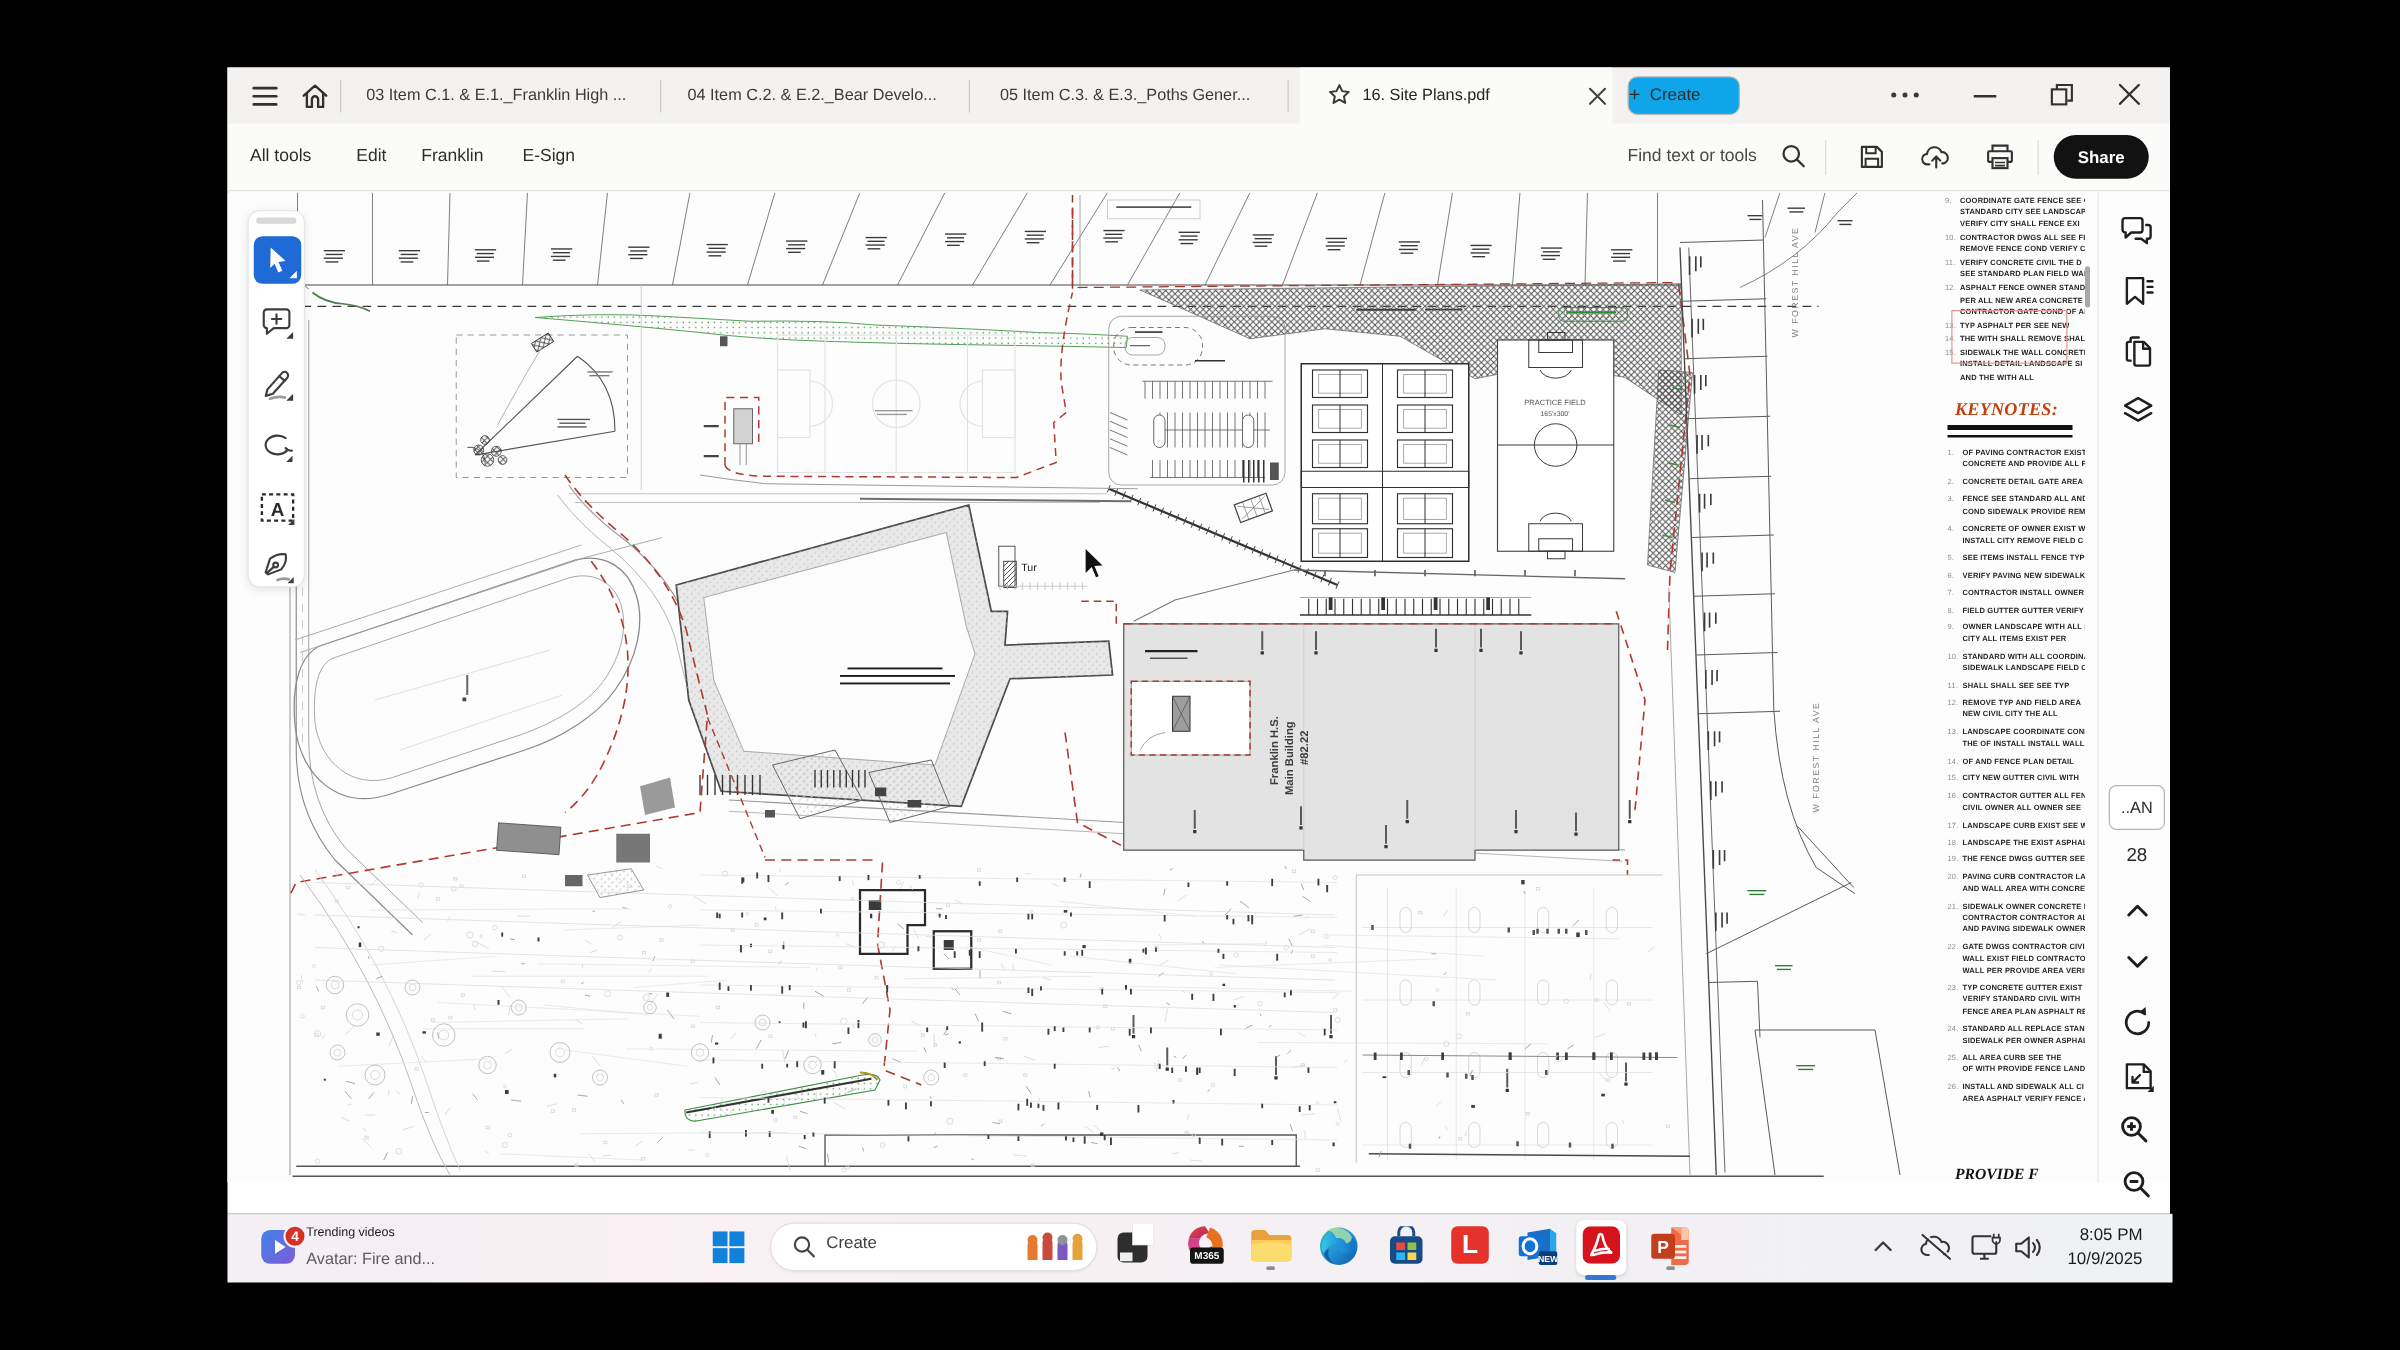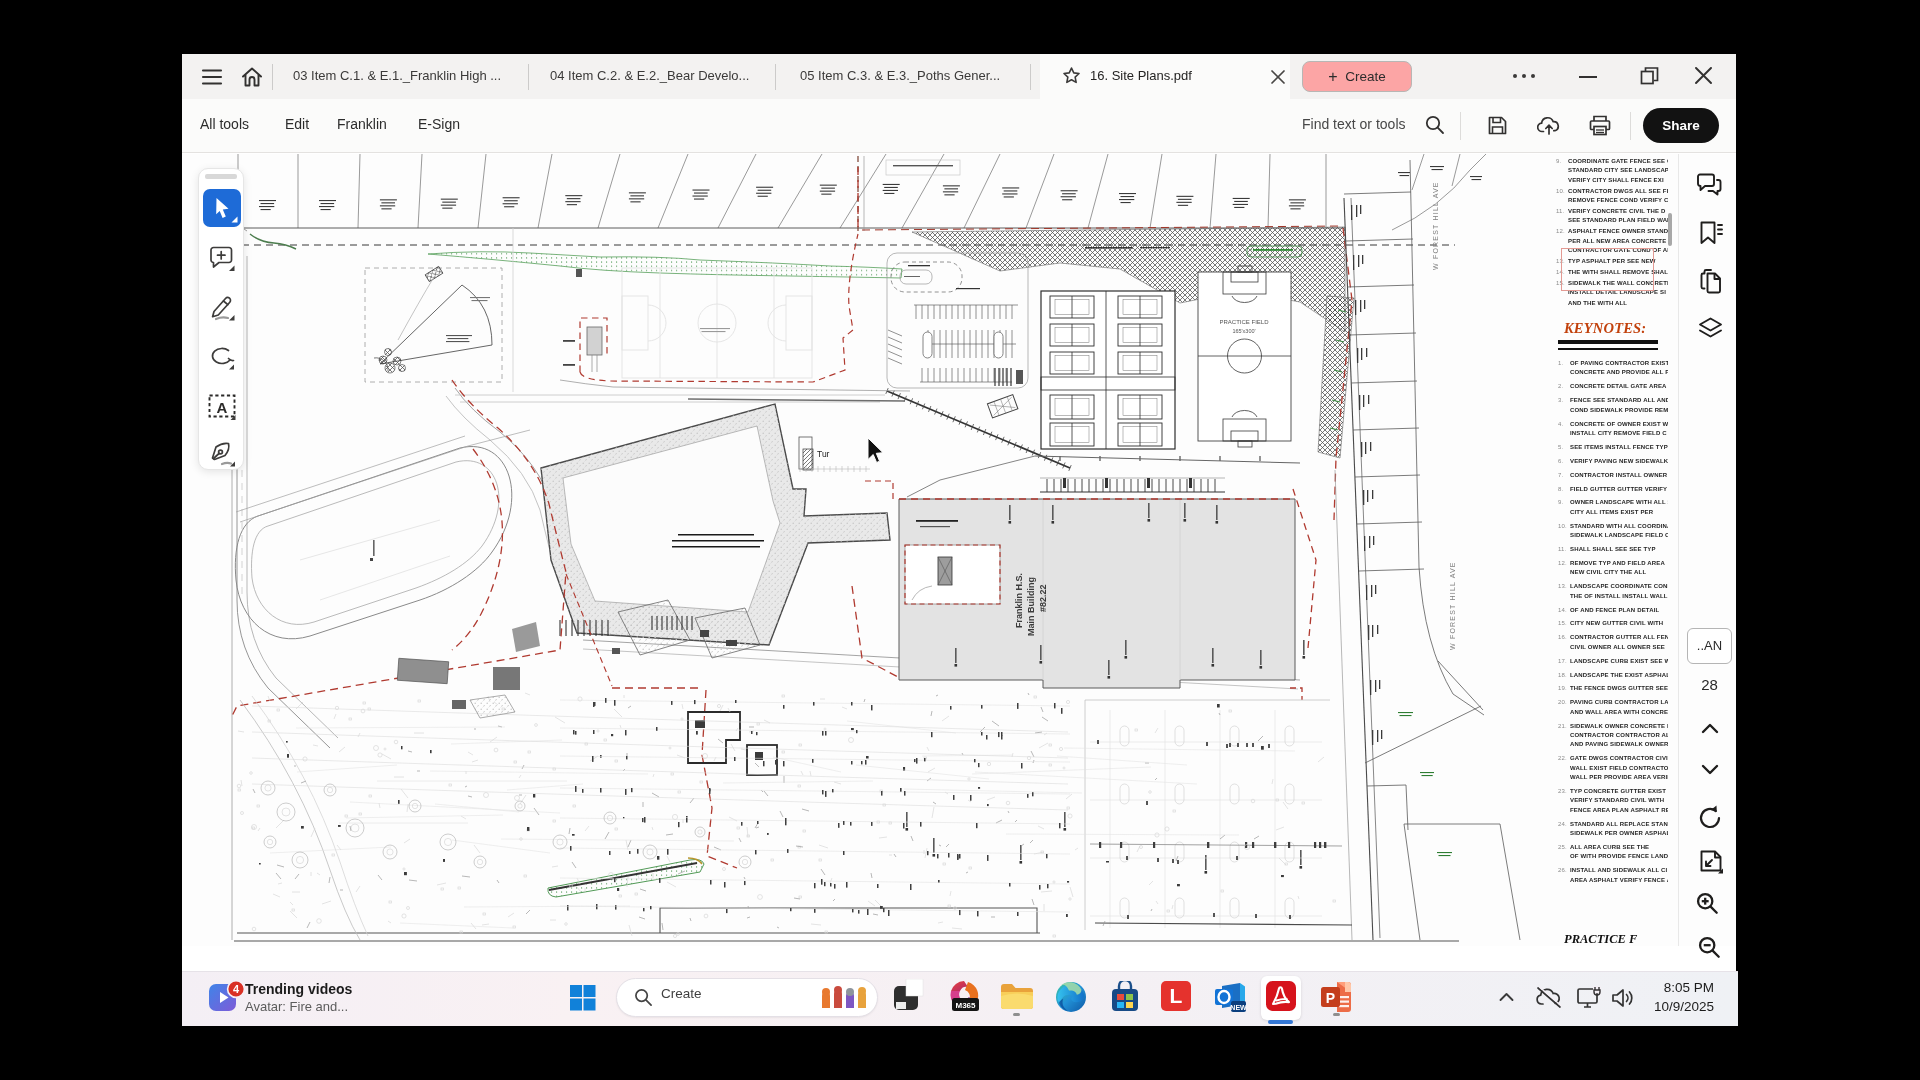--- a/index.html
+++ b/index.html
@@ -5,21 +5,21 @@
 .abs{position:absolute;}
 #win{position:absolute;left:182px;top:54px;width:1554px;height:917px;background:#fff;}
 #titlebar{position:absolute;left:0;top:0;width:100%;height:45px;background:#f3f2f1;}
 #toolbar{position:absolute;left:0;top:45px;width:100%;height:54px;background:#fbfbfa;border-bottom:1px solid #e4e2e0;}
 #canvas{position:absolute;left:0;top:100px;width:100%;height:792px;background:#fdfdfd;overflow:hidden;}
 #bottombar{position:absolute;left:0;top:892px;width:100%;height:25px;background:#fcfcfc;}
 .tabtxt{position:absolute;top:14px;font-size:13px;color:#3b3a39;white-space:nowrap;}
 .vdiv{position:absolute;top:10px;height:26px;width:1px;background:#cccbca;}
 .menuitem{position:absolute;top:17px;font-size:14px;color:#2c2c2c;white-space:nowrap;}
 #sharebtn{position:absolute;left:1461px;top:9px;width:76px;height:35px;background:#121212;border-radius:18px;color:#fff;font-size:13.5px;font-weight:700;text-align:center;line-height:35px;}
-#createbtn{position:absolute;left:1120px;top:7px;width:110px;height:31px;border:1.5px solid #b8b6b4;border-radius:8px;background:#fca5a5;font-size:13.5px;color:#2c2c2c;line-height:28px;text-align:center;}
+#createbtn{position:absolute;left:1120px;top:7px;width:90px;height:31px;border:1.5px solid #b8b6b4;border-radius:8px;background:#0ea5e9;font-size:13.5px;color:#2c2c2c;line-height:28px;text-align:left;}
 #activetab{position:absolute;left:858px;top:0px;width:250px;height:45px;background:#fbfbfa;}
 #lefttools{position:absolute;left:16px;top:114px;width:46px;height:302px;background:#fff;border:1px solid #e6e6e6;border-radius:10px;box-shadow:0 2px 8px rgba(0,0,0,.10);}
 #taskbar{position:absolute;left:182px;top:971px;width:1556px;height:55px;background:linear-gradient(90deg,#f4eff5 0%,#f9f1f3 25%,#f5f0f4 55%,#eff1f5 100%);border-top:1px solid #e6e2e8;}
 #keynotes{position:absolute;left:1374px;top:0px;width:112px;height:792px;overflow:hidden;font-family:"Liberation Serif",serif;color:#1c1c1c;}
 .kn{position:absolute;font-size:6px;line-height:6px;letter-spacing:.15px;white-space:nowrap;color:#242424;font-weight:600;transform-origin:0 0;}
 .knf{color:#8a8a8a;font-weight:400;}
 </style></head><body>
 <div id="win">
     <div id="titlebar">
       <svg class="abs" style="left:19px;top:13px" width="22" height="20">
@@ -1441,21 +1441,21 @@
         <div class="kn" style="left:14px;top:652.7999999999993px;">FENCE AREA PLAN ASPHALT REM</div>
         <div class="kn knf" style="left:2px;top:666.6999999999992px;">24.</div>
         <div class="kn" style="left:14px;top:666.6999999999992px;">STANDARD ALL REPLACE STANDA</div>
         <div class="kn" style="left:14px;top:676.0999999999992px;">SIDEWALK PER OWNER ASPHALT </div>
         <div class="kn knf" style="left:2px;top:689.9999999999992px;">25.</div>
         <div class="kn" style="left:14px;top:689.9999999999992px;">ALL AREA CURB SEE THE</div>
         <div class="kn" style="left:14px;top:699.3999999999992px;">OF WITH PROVIDE FENCE LANDS</div>
         <div class="kn knf" style="left:2px;top:713.2999999999992px;">26.</div>
         <div class="kn" style="left:14px;top:713.2999999999992px;">INSTALL AND SIDEWALK ALL CI</div>
         <div class="kn" style="left:14px;top:722.6999999999991px;">AREA ASPHALT VERIFY FENCE A</div>
-        <div class="abs" style="left:8px;top:778px;font-family:'Liberation Serif',serif;font-style:italic;font-weight:700;font-size:12.5px;color:#111;white-space:nowrap">PRACTICE F</div>
+        <div class="abs" style="left:8px;top:778px;font-family:'Liberation Serif',serif;font-style:italic;font-weight:700;font-size:12.5px;color:#111;white-space:nowrap">PROVIDE F</div>
       </div>
     </div>
     <div class="abs" style="left:1495.5px;top:100px;width:1px;height:792px;background:#e8e8e8"></div>
     <div class="abs" style="left:1486px;top:159px;width:4px;height:33px;background:#a8a8a8;border-radius:2px"></div>
     <div id="lefttools">
       <div class="abs" style="left:6px;top:5px;width:32px;height:5px;background:#d8d8d8;border-radius:2px"></div>
       <div class="abs" style="left:3.5px;top:20px;width:38px;height:38px;background:#1e6bd7;border-radius:7px"></div>
       <svg class="abs" style="left:3.5px;top:20px" width="38" height="38" viewBox="0 0 38 38">
 <path d="M13.5 9 L25.5 19.8 L19.8 20.6 L22.8 27.6 L19.6 28.9 L16.7 21.9 L13.2 25.3 Z" fill="#fff"></path>
 <path d="M28.5 33.5 L34.5 33.5 L34.5 27.5 Z" fill="#fff"></path>
@@ -1544,21 +1544,21 @@
         <linearGradient id="wg" x1="0" y1="0" x2="1" y2="1">
           <stop offset="0" stop-color="#3f84e8"></stop>
           <stop offset="1" stop-color="#7e5bd8"></stop>
         </linearGradient>
       </defs>
 <rect x="2" y="4" width="27" height="27" rx="7" fill="url(#wg)"></rect>
 <path d="M13 12 L21.5 17.5 L13 23 Z" fill="#fff"></path>
 <circle cx="29" cy="9" r="8.4" fill="#d93025" stroke="#f6f0f6" stroke-width="1.6"></circle>
 <text x="29" y="13" font-size="11" font-weight="700" fill="#fff" text-anchor="middle" font-family="Liberation Sans">4</text>
     </svg>
-    <div class="abs" style="left:63px;top:9px;font-size:14px;font-weight:700;color:#1b1b1b">Trending videos</div>
+    <div class="abs" style="left:63px;top:9px;font-size:10px;font-weight:400;color:#1b1b1b">Trending videos</div>
     <div class="abs" style="left:63px;top:27px;font-size:13px;color:#5c5c5c">Avatar: Fire and...</div>
     <svg class="abs" style="left:388px;top:13px" width="26" height="26">
 <rect x="0" y="0" width="12" height="12" fill="#1181d9"></rect>
       <rect x="13.5" y="0" width="12" height="12" fill="#1181d9"></rect>
 <rect x="0" y="13.5" width="12" height="12" fill="#1181d9"></rect>
       <rect x="13.5" y="13.5" width="12" height="12" fill="#1181d9"></rect>
     </svg>
     <div class="abs" style="left:434px;top:6px;width:262px;height:39px;background:#fff;border:1px solid #e4e0e6;border-radius:20px;box-shadow:0 1px 2px rgba(0,0,0,.06)"></div>
     <svg class="abs" style="left:452px;top:16px" width="19" height="19" viewBox="0 0 20 20">
 <circle cx="8" cy="8" r="6" fill="none" stroke="#444" stroke-width="1.8"></circle>

